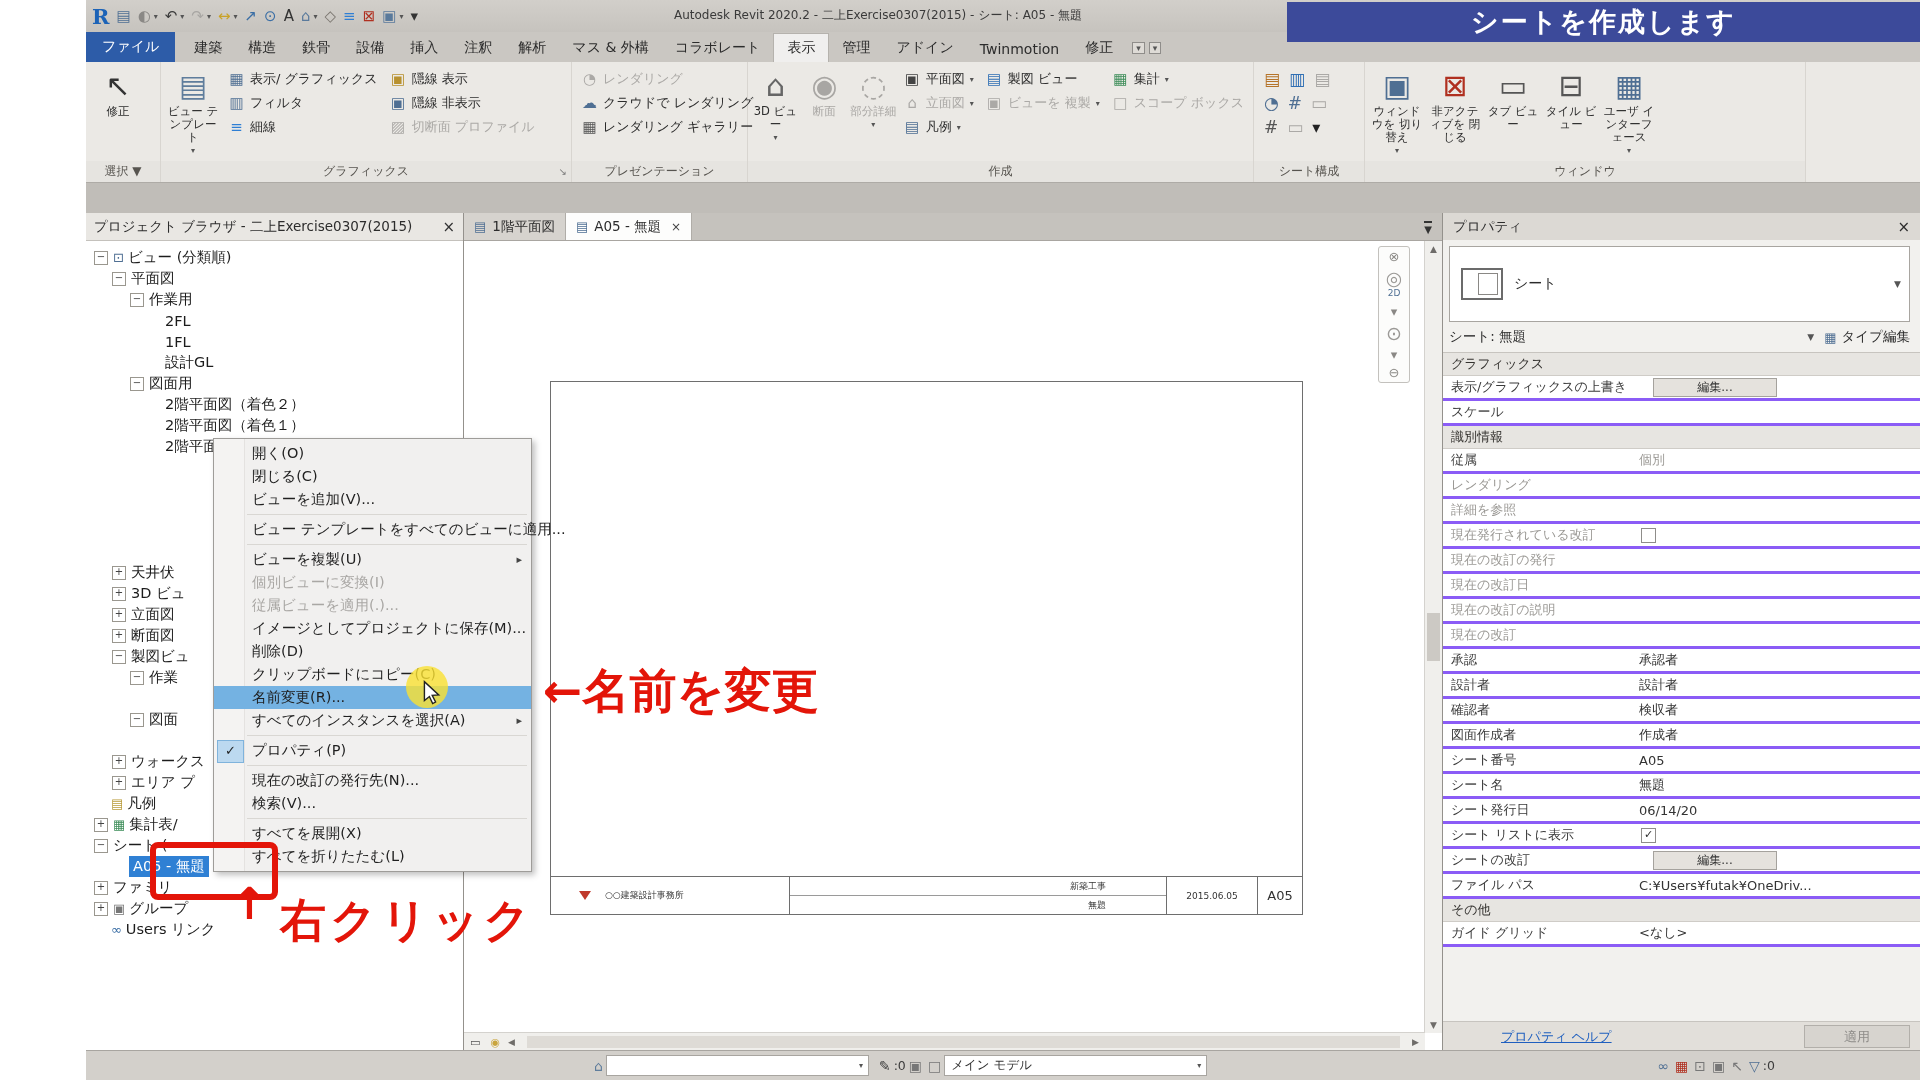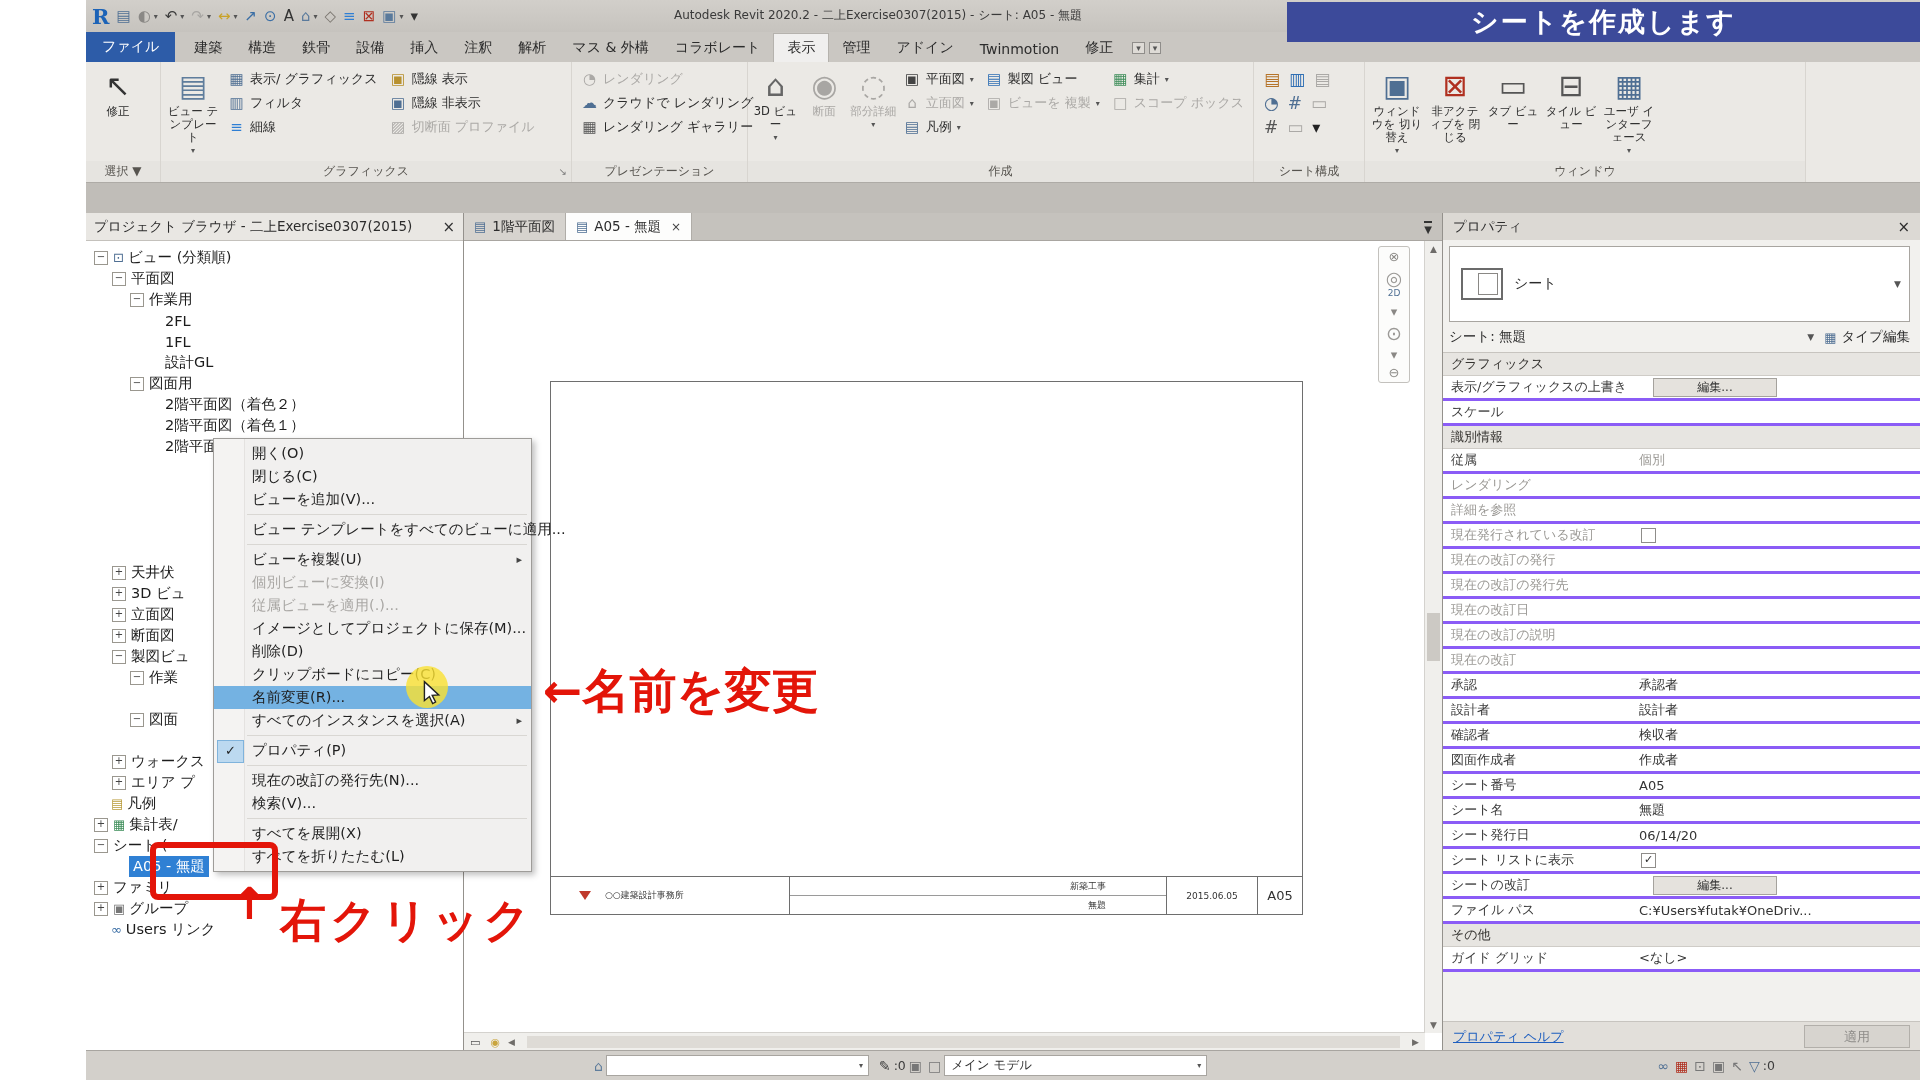--- a/index.html
+++ b/index.html
@@ -123,21 +123,21 @@
   .prow .pval{flex:1;padding-left:8px;color:#333;white-space:nowrap;overflow:hidden;}
   .prow .pval.gray{color:#9b9995;}
   .prow.psec{background:#e7e5e1;border-bottom:1px solid #cfccc7;color:#33312e;font-size:13px;}
   .prow.psec .plabel{width:auto;color:#33312e;}
   .pbtn{width:122px;height:17px;margin-left:22px;background:#e5e2dd;border:1px solid #a5a29d;
     font-size:12px;color:#333;display:flex;align-items:center;justify-content:center;}
   .pcheck{width:13px;height:13px;border:1px solid #8f8d8a;background:#fff;margin-left:10px;
     font-size:11px;line-height:12px;text-align:center;color:#2c2c2c;}
   .props-fill{flex:1;background:#f2f1ee;}
   .props-footer{height:29px;display:flex;align-items:center;padding:0 10px;background:#e2dfda;border-top:1px solid #c7c4bf;}
-  .phelp{font-size:13px;color:#1f5fbf;text-decoration:underline;}
+  .phelp{font-size:13px;color:#1f5fbf;text-decoration:underline;margin-left:48px;}
   .papply{margin-left:auto;width:104px;height:21px;background:#d7d4cf;border:1px solid #b2afaa;
     color:#8e8c89;font-size:13px;display:flex;align-items:center;justify-content:center;}
 
   
   .statusbar{position:absolute;left:0;right:0;bottom:0;height:29px;background:#d3d0cb;border-top:1px solid #a8a5a0;
     display:flex;align-items:center;font-size:12.5px;color:#3c3c3c;}
   .sbi{font-size:14px;margin:0 3px;}
   .scombo{height:19px;background:#fff;border:1px solid #a8a5a0;display:flex;align-items:center;
     font-size:12.5px;color:#333;padding-left:6px;}
   .scombo .ca{margin-left:auto;font-size:8px;color:#555;padding:0 5px;}
@@ -628,24 +628,20 @@
             <div class="prow">
               <span class="plabel gray">詳細を参照</span>
               <span class="pval"></span>
             </div>
             <div class="prow">
               <span class="plabel gray">現在発行されている改訂</span>
               <div class="pcheck"></div>
             </div>
             <div class="prow">
               <span class="plabel gray">現在の改訂の発行</span>
-              <span class="pval"></span>
-            </div>
-            <div class="prow">
-              <span class="plabel gray">現在の改訂の発行先</span>
               <span class="pval"></span>
             </div>
             <div class="prow">
               <span class="plabel gray">現在の改訂日</span>
               <span class="pval"></span>
             </div>
             <div class="prow">
               <span class="plabel gray">現在の改訂の説明</span>
               <span class="pval"></span>
             </div>

